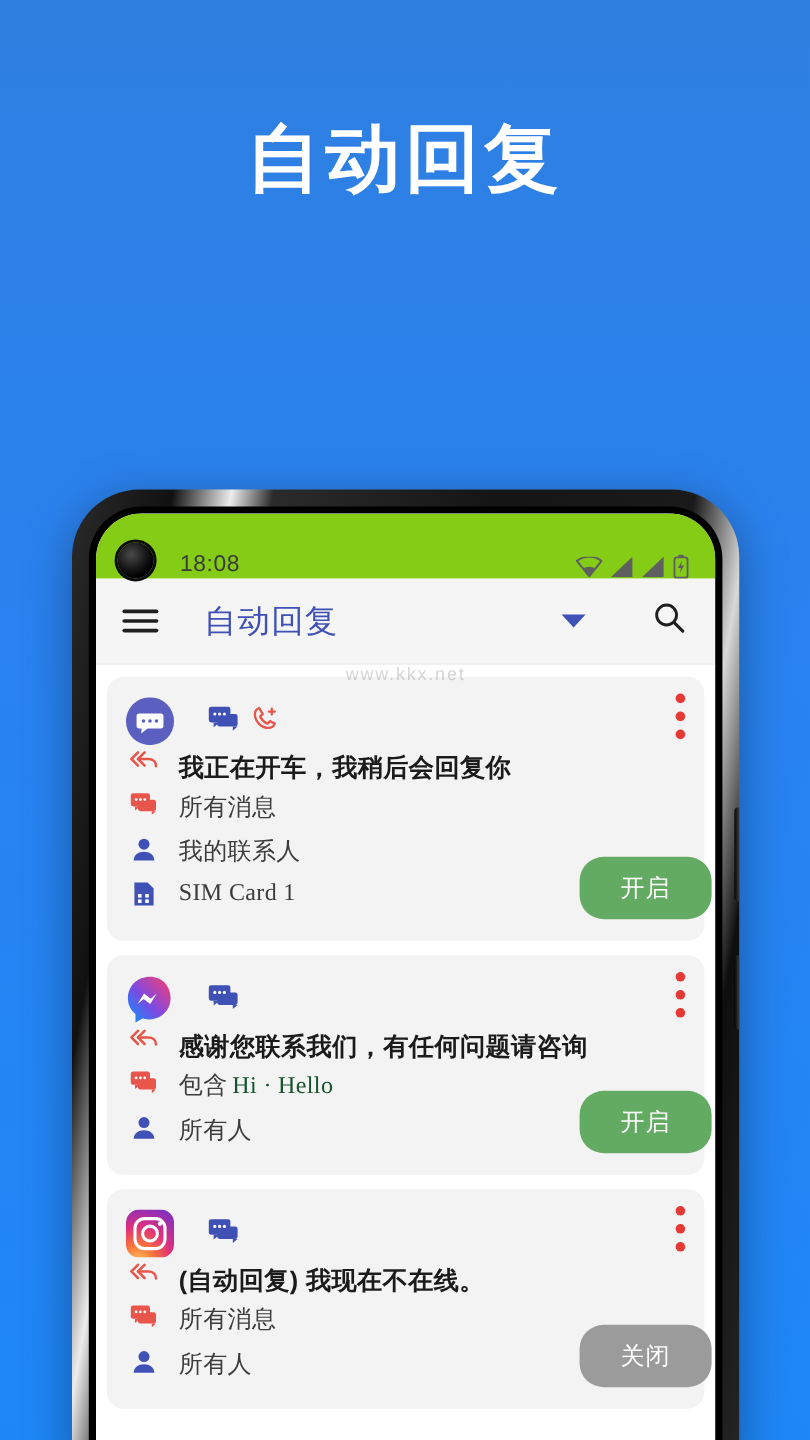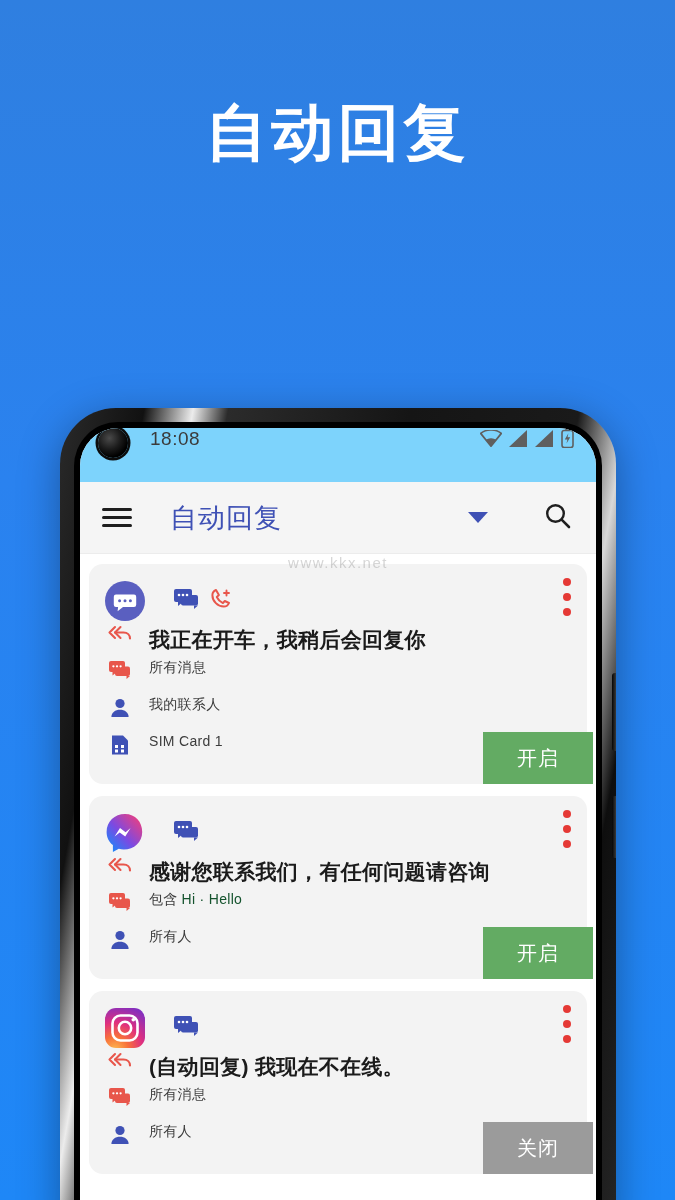--- a/index.html
+++ b/index.html
@@ -65,23 +65,23 @@
     width:7px;
     border-radius:3px;
     background:linear-gradient(90deg,#050505,#333,#0a0a0a);
   }
   .side-btn.vol { top:265px; height:78px; }
   .side-btn.pwr { top:388px; height:62px; }
 
   
   .statusbar {
     height:54px;
-    background:#7dd3fc;
+    background:#84cc16;
     display:flex;
-    align-items:flex-start;
+    align-items:flex-end;
     padding:0 22px 0 18px;
     position:relative;
   }
   .camera {
     width:30px; height:30px; border-radius:50%;
     background:radial-gradient(circle at 38% 34%, #4a4a4a 0%, #1a1a1a 42%, #000 70%);
     box-shadow:0 0 0 2.5px #0c0c0c;
     flex:none;
   }
   .clock {
@@ -201,33 +201,34 @@
   }
   .row .ico { width:26px; flex:none; display:flex; justify-content:center; }
   .row-msg {
     font-size:21px;
     font-weight:bold;
     color:#1b1b1b;
     letter-spacing:.3px;
     margin:4px 0 2px 0;
   }
   .row-text {
-    font-size:14px;
+    font-size:20px;
     color:#3c3c3c;
     letter-spacing:.3px;
+    font-family:Liberation Serif, serif;
   }
   .row-text .accent { color:#14532d; margin-left:4px; }
 
   .toggle-btn {
     position:absolute;
     right:-6px;
-    bottom:0;
+    bottom:18px;
     width:110px;
     height:52px;
-    border-radius:0;
+    border-radius:20px;
     display:flex;
     align-items:center;
     justify-content:center;
     color:#fff;
     font-size:20px;
     letter-spacing:1px;
     cursor:pointer;
     border:none;
     font-family:inherit;
   }

